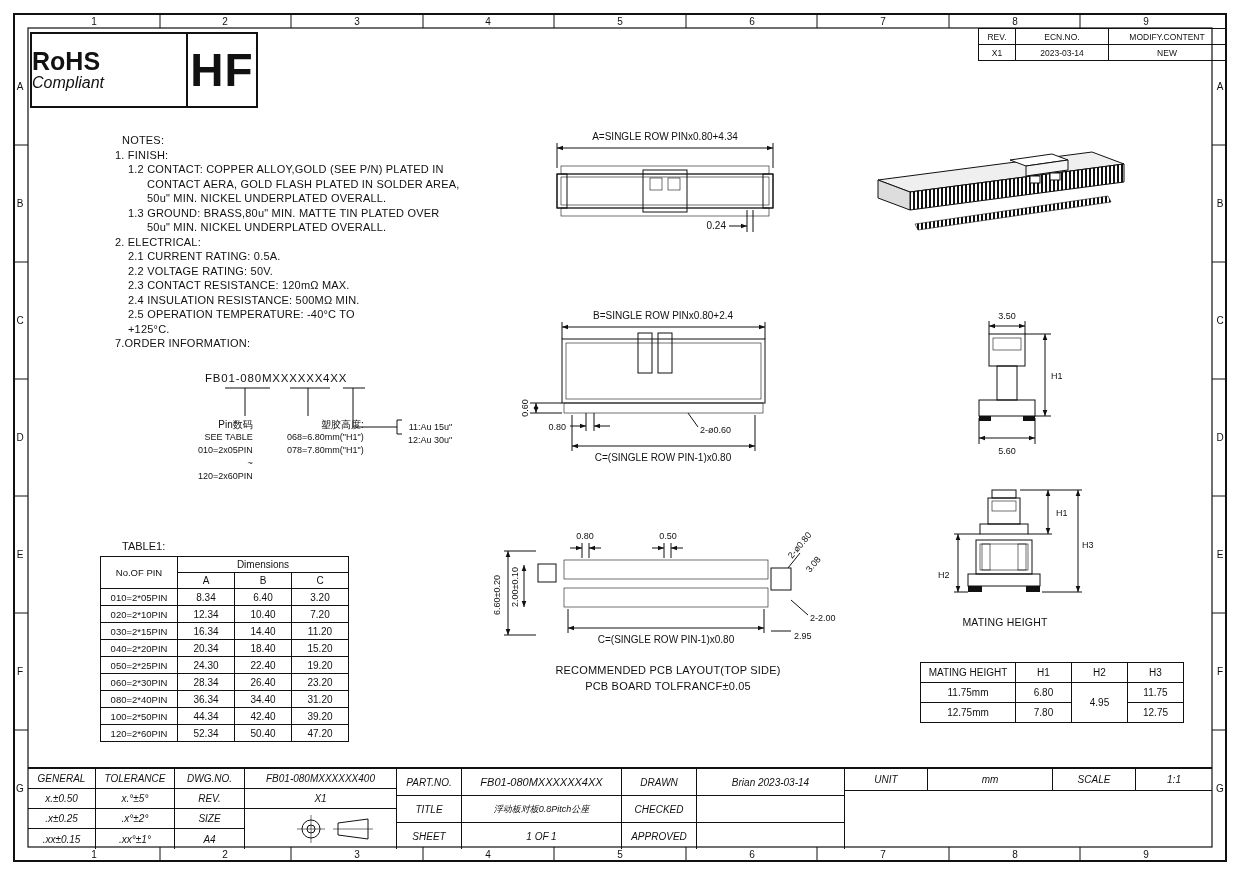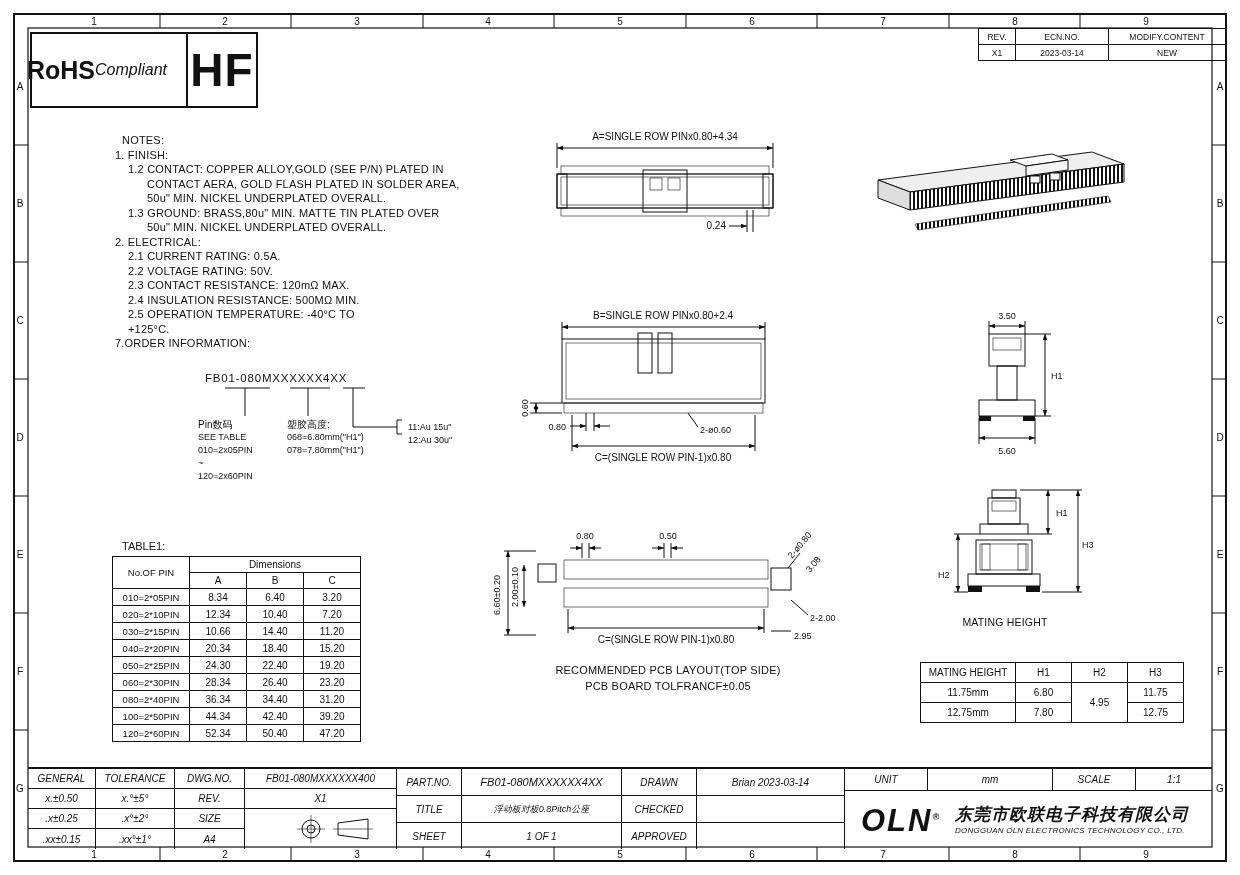--- a/index.html
+++ b/index.html
@@ -6,42 +6,42 @@
   .sheet{position:relative;width:1240px;height:875px;background:#fff;color:#111;
          font-family:"Liberation Sans",sans-serif;overflow:hidden;}
   .abs{position:absolute;}
   svg text{font-family:"Liberation Sans",sans-serif;fill:#111;}
   .ln{stroke:#111;stroke-width:1;fill:none;}
   .thin{stroke:#111;stroke-width:0.6;fill:none;}
   .dt{font-size:10px;}
   .dts{font-size:9px;}
   
   .stamp{left:30px;top:32px;width:224px;height:72px;border:2px solid #111;display:flex;}
-  .stamp-left{width:130px;display:flex;flex-direction:row;align-items:center;justify-content:center;line-height:1.05;}
+  .stamp-left{width:130px;display:flex;flex-direction:column;align-items:flex-start;justify-content:center;line-height:1.05;}
   .stamp-l1{font-size:25px;font-weight:bold;}
   .stamp-l2{font-size:16px;font-style:italic;}
   .stamp-right{flex:1;border-left:2px solid #111;display:flex;align-items:center;justify-content:center;
                font-size:46px;font-weight:bold;letter-spacing:1px;margin-left:24px;}
   
   .rev-table{left:978px;top:28px;border-collapse:collapse;font-size:8.5px;}
   .rev-table th,.rev-table td{border:1px solid #111;text-align:center;padding:1px 4px;height:13px;font-weight:normal;}
   .rev-c0{width:28px;}.rev-c1{width:84px;}.rev-c2{width:108px;}
   
   .notes{left:113px;top:133px;width:380px;font-size:11px;line-height:14.5px;letter-spacing:0.2px;}
   .n-top{padding-left:9px;}
   .n-num{padding-left:2px;}
   .n-sub{padding-left:15px;}
   .n-cont{padding-left:34px;}
   
   .pn{left:205px;top:372px;font-size:11.5px;letter-spacing:0.8px;}
-  .ord-block{font-size:9px;line-height:13px;}
+  .ord-block{font-size:9px;line-height:13px;text-align:right;}
   .ord-t{font-size:10px;}
   
   .t1-title{left:122px;top:540px;font-size:11px;}
-  .t1{left:112px;top:556px;border-collapse:collapse;font-size:10px;}
+  .t1{left:100px;top:556px;border-collapse:collapse;font-size:10px;}
   .t1 th,.t1 td{border:1px solid #111;text-align:center;font-weight:normal;padding:0;}
   .t1 th{height:15px;}
   .t1 td{height:16px;}
   .t1 .c0{width:76px;font-size:9.5px;}
   .t1 .cd{width:56px;}
   
   .cap{font-size:11px;text-align:center;letter-spacing:0.2px;}
   
   .mh-table{left:920px;top:662px;border-collapse:collapse;font-size:10px;}
   .mh-table th,.mh-table td{border:1px solid #111;text-align:center;font-weight:normal;padding:0;height:19px;}
@@ -212,21 +212,21 @@
           <td>3.20</td>
         </tr>
     <tr>
           <td class="c0">020=2*10PIN</td>
           <td>12.34</td>
           <td>10.40</td>
           <td>7.20</td>
         </tr>
     <tr>
           <td class="c0">030=2*15PIN</td>
-          <td>10.66</td>
+          <td>16.34</td>
           <td>14.40</td>
           <td>11.20</td>
         </tr>
     <tr>
           <td class="c0">040=2*20PIN</td>
           <td>20.34</td>
           <td>18.40</td>
           <td>15.20</td>
         </tr>
     <tr>
@@ -461,22 +461,15 @@
     <div class="cell" style="left:669px;top:27px;width:148px;height:27px"></div>
     <div class="cell nb" style="left:369px;top:54px;width:65px;height:26px">SHEET</div>
     <div class="cell nb" style="left:434px;top:54px;width:160px;height:26px">1 OF 1</div>
     <div class="cell nb" style="left:594px;top:54px;width:75px;height:26px">APPROVED</div>
     <div class="cell nb" style="left:669px;top:54px;width:148px;height:26px"></div>
 
     <div class="cell" style="left:817px;top:0;width:83px;height:22px">UNIT</div>
     <div class="cell" style="left:900px;top:0;width:125px;height:22px">mm</div>
     <div class="cell" style="left:1025px;top:0;width:83px;height:22px">SCALE</div>
     <div class="cell nr" style="left:1108px;top:0;width:76px;height:22px">1:1</div>
-    <div class="cell nb nr brandbox" style="left:817px;top:22px;width:367px;height:58px">
-      <div class="brand"><span>OLN</span><sup>®</sup></div>
-      <div class="companies">
-        <div class="co-cn">东莞市欧联电子科技有限公司</div>
-        <div class="co-en">DONGGUAN OLN ELECTRONICS TECHNOLOGY CO., LTD.</div>
-      </div>
-    </div>
   </div>
 
 </div>
 
 </body></html>

